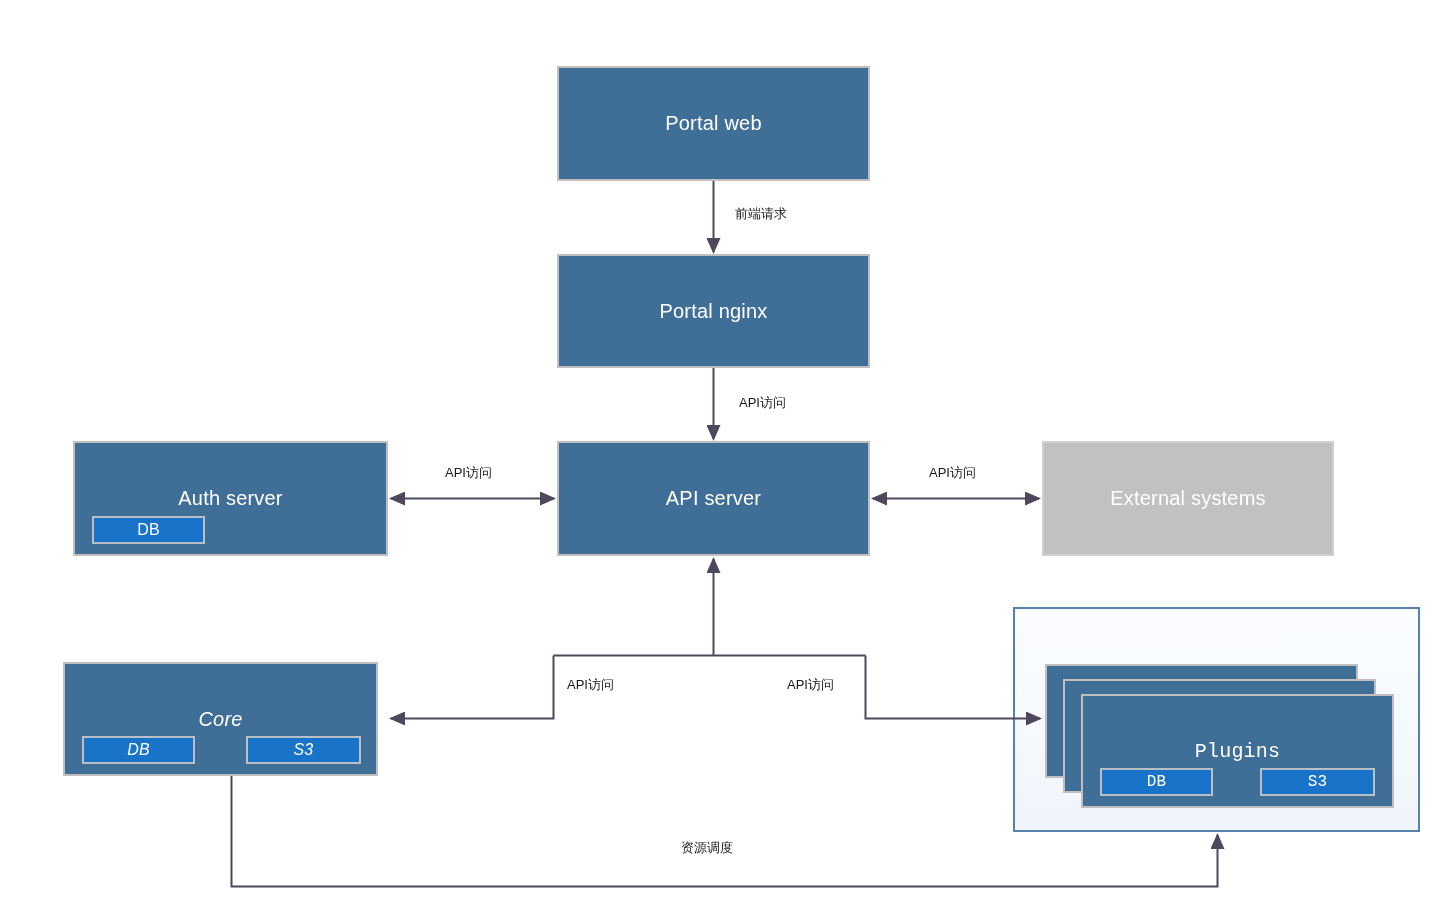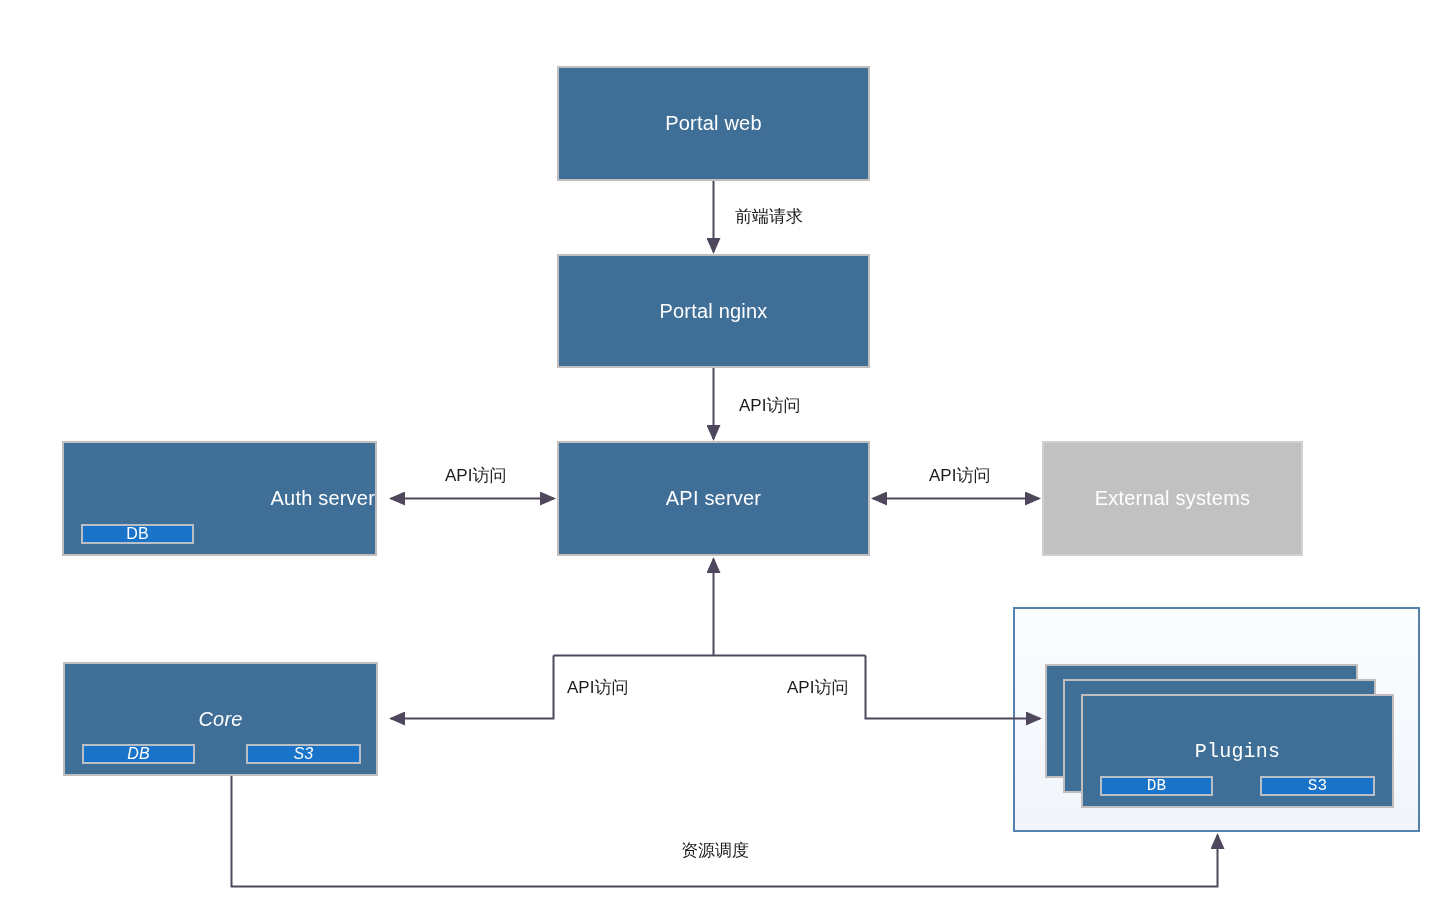--- a/index.html
+++ b/index.html
@@ -19,21 +19,21 @@
     justify-content: center;
     font-size: 20px;
     letter-spacing: 0.2px;
   }
   .node.external {
     background: var(--external-fill);
     border-color: var(--external-border);
   }
   .subnode {
     position: absolute;
-    height: 20px;
+    height: 28px;
     background: var(--subnode-fill);
     border: 2px solid var(--subnode-border);
     color: var(--node-text);
     font-size: 16px;
     display: flex;
     align-items: center;
     justify-content: center;
   }
   .sub-left  { left: 17px;  bottom: 10px; width: 113px; }
   .sub-right { right: 15px; bottom: 10px; width: 115px; margin-top: 24px; }
@@ -48,21 +48,21 @@
     position: absolute;
     width: 313px;
     height: 114px;
     background: var(--node-fill);
     border: 2px solid var(--node-border);
   }
 
   
   .edge-label {
     position: absolute;
-    font-size: 17px;
+    font-size: 13px;
     color: var(--edge-label);
     white-space: nowrap;
   }
 
   
   svg.edges {
     position: absolute;
     left: 0; top: 0;
     width: 1452px; height: 918px;
     pointer-events: none;
@@ -81,28 +81,28 @@
   </div>
 
   <div class="node" style="left:557px; top:254px; width:313px; height:114px;">
     <span>Portal nginx</span>
   </div>
 
   <div class="node" style="left:557px; top:441px; width:313px; height:115px;">
     <span>API server</span>
   </div>
 
-  <div class="node" style="left:62px; top:441px; width:315px; height:115px;justify-content:flex-end;">
+  <div class="node" style="left:73px; top:441px; width:315px; height:115px;">
     <span>Auth server</span>
     <div class="subnode sub-left">
       <span>DB</span>
     </div>
   </div>
 
-  <div class="node external" style="left:1042px; top:441px; width:261px; height:115px;">
+  <div class="node external" style="left:1042px; top:441px; width:292px; height:115px;">
     <span>External systems</span>
   </div>
 
   <div class="node" style="left:63px; top:662px; width:315px; height:114px;font-style:italic;">
     <span>Core</span>
     <div class="subnode sub-left">
       <span>DB</span>
     </div>
     <div class="subnode sub-right">
       <span>S3</span>

